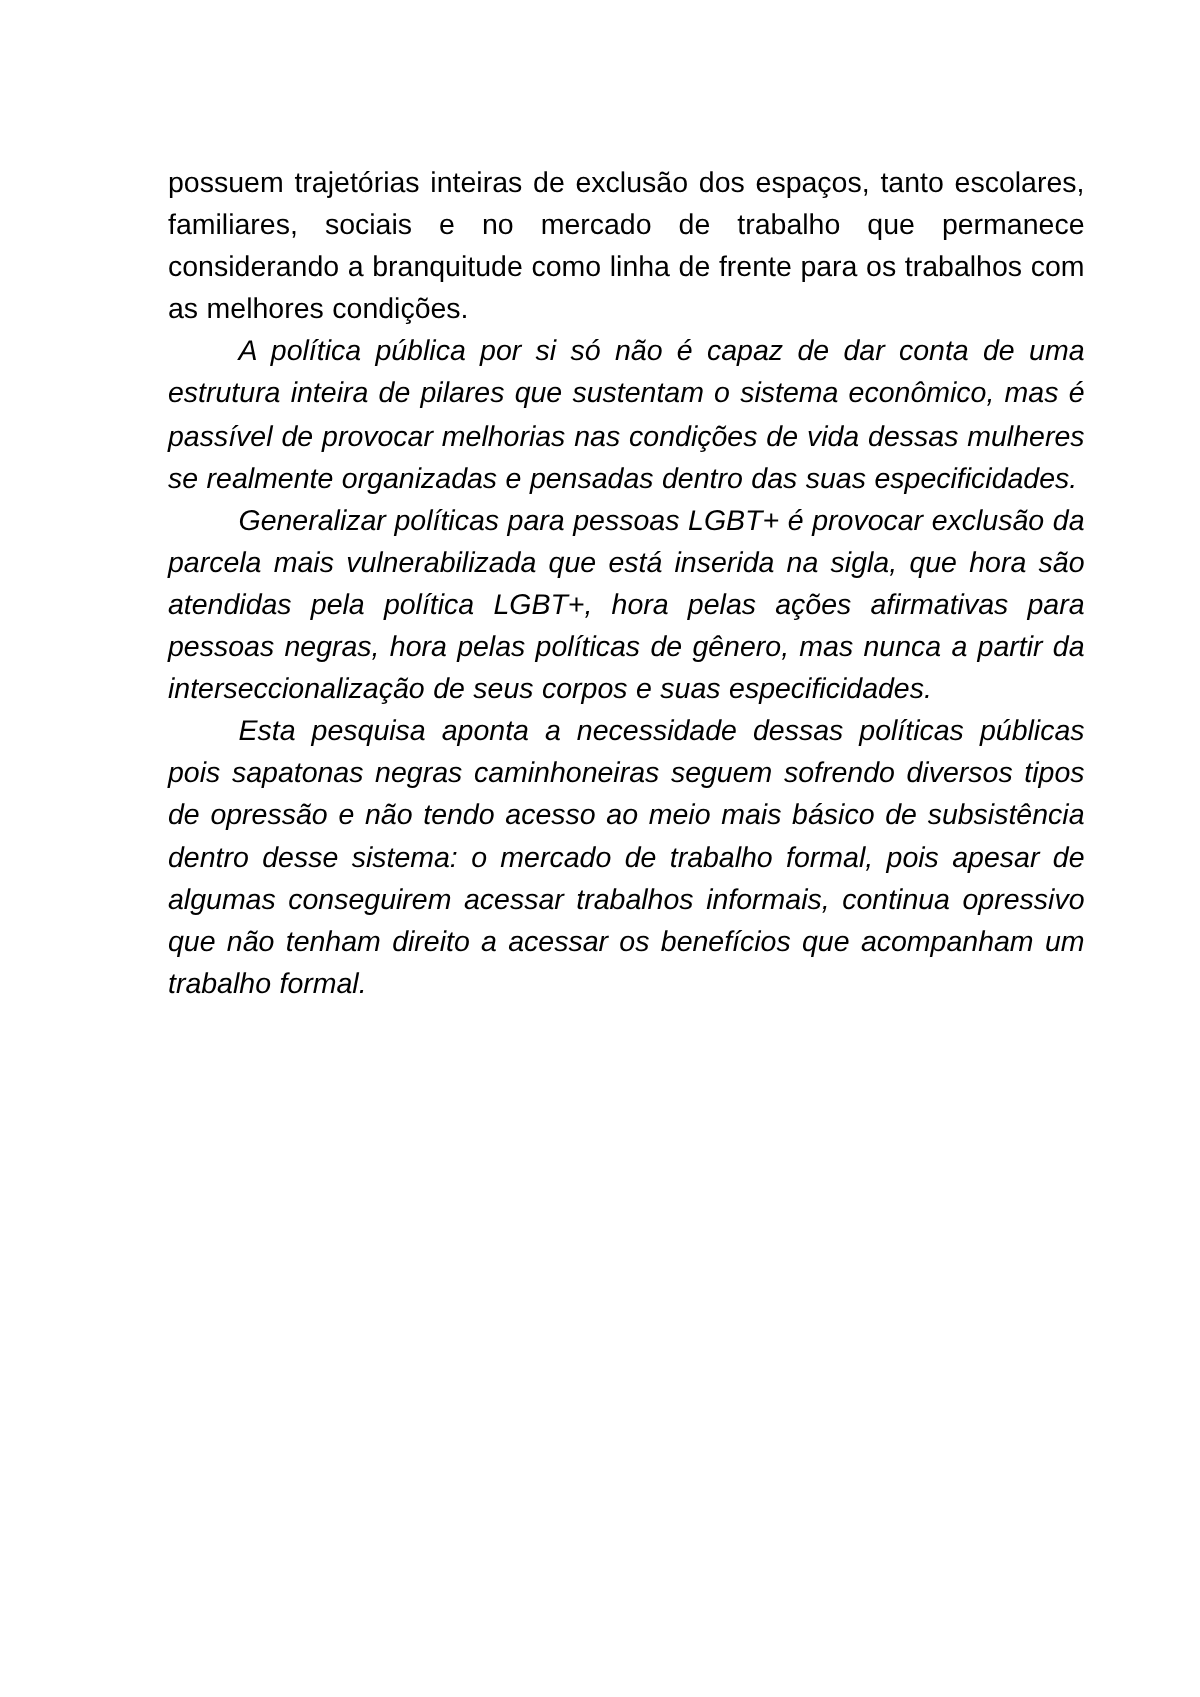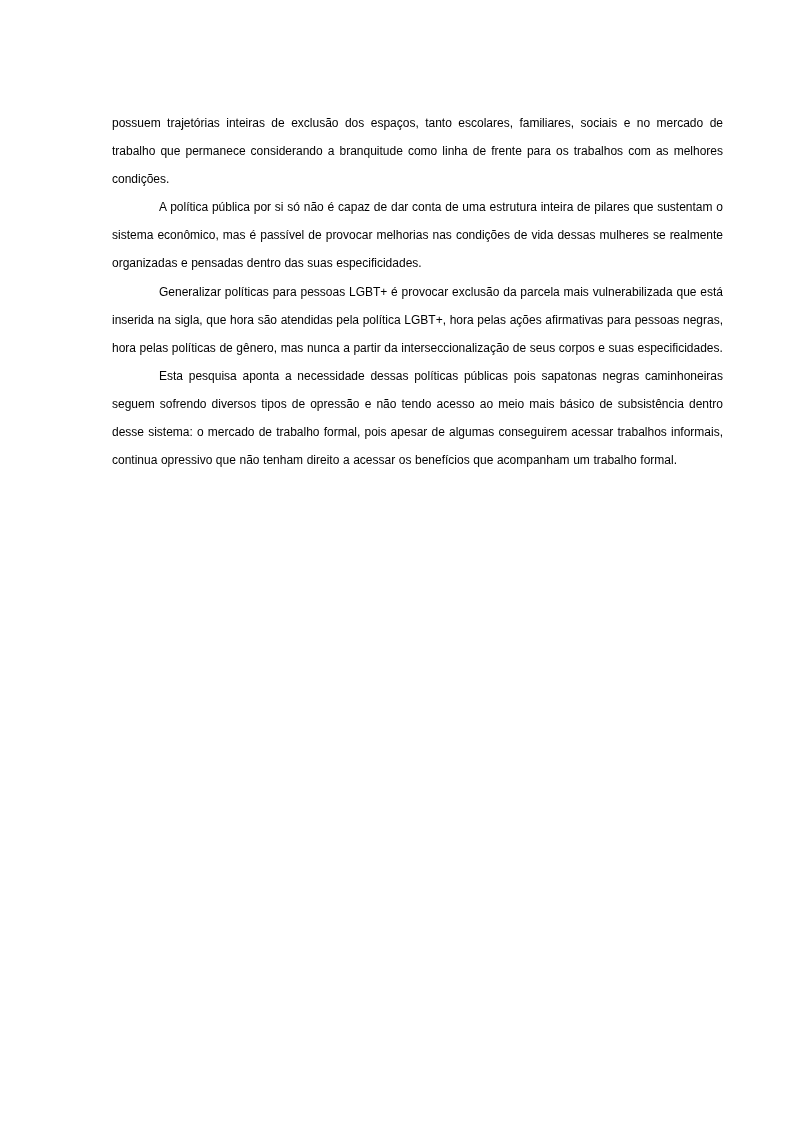--- a/index.html
+++ b/index.html
@@ -17,30 +17,31 @@
   .page-content {
     position: absolute;
     left: 112px;
     top: 109px;
     width: 611px;
   }
   .para {
     margin: 0;
     padding: 0;
     font-family: "Liberation Sans", "DejaVu Sans", sans-serif;
-    font-size: 12px;
+    font-size: 19px;
     line-height: 28.1px;
     color: #000000;
     text-align: justify;
     hyphens: none;
     -webkit-hyphens: none;
     word-spacing: 0.02em;
   }
   .para.indent {
     text-indent: 47px;
+    font-style: italic;
   }
 </style>
 </head>
 <body>
 
 <div class="page">
   <div class="page-content">
     <p class="para">possuem trajetórias inteiras de exclusão dos espaços, tanto escolares, familiares, sociais e no mercado de trabalho que permanece considerando a branquitude como linha de frente para os trabalhos com as melhores condições.</p>
     <p class="para indent">A política pública por si só não é capaz de dar conta de uma estrutura inteira de pilares que sustentam o sistema econômico, mas é passível de provocar melhorias nas condições de vida dessas mulheres se realmente organizadas e pensadas dentro das suas especificidades.</p>
     <p class="para indent">Generalizar políticas para pessoas LGBT+ é provocar exclusão da parcela mais vulnerabilizada que está inserida na sigla, que hora são atendidas pela política LGBT+, hora pelas ações afirmativas para pessoas negras, hora pelas políticas de gênero, mas nunca a partir da interseccionalização de seus corpos e suas especificidades.</p>

